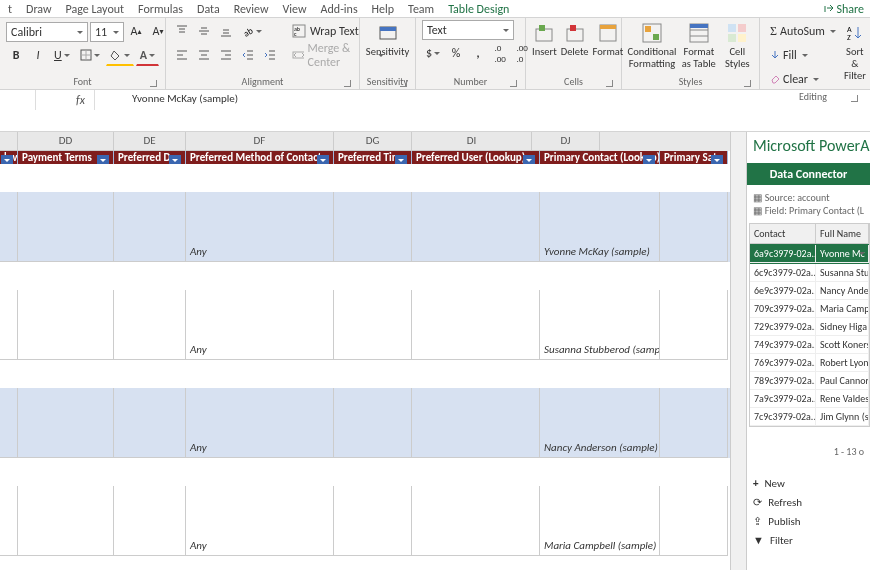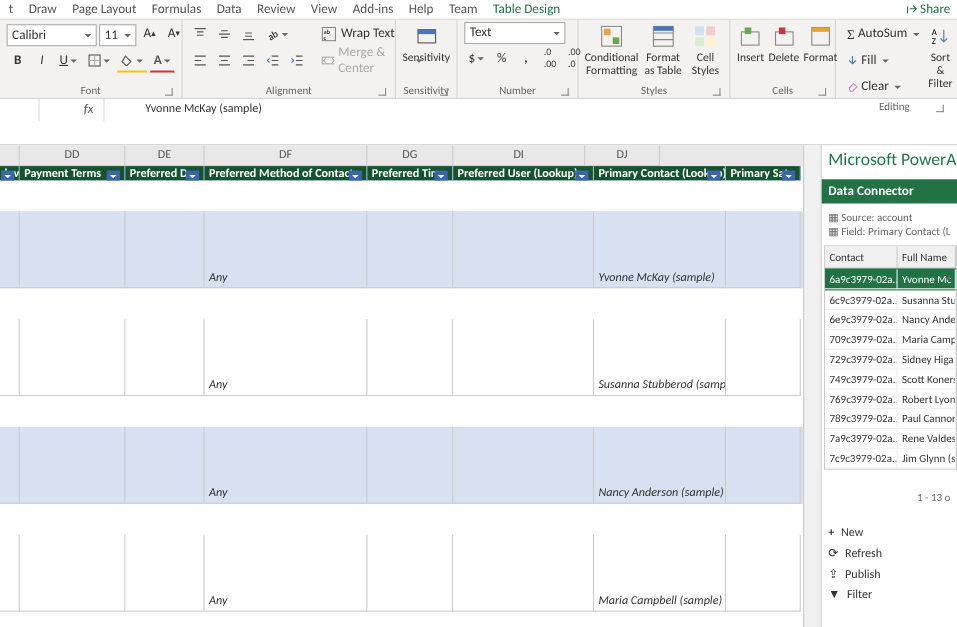--- a/index.html
+++ b/index.html
@@ -31,31 +31,31 @@
 .formula { display: flex; border-bottom: 1px solid #d4d4d4; height: 42px; gap: 31px; }
 .namebox { width: 36px; display: flex; align-items: center; padding: 0 4px; font-size: 11px; color: #333; position: relative; border-right: 1px solid #ddd; height: 20px; }
 .fx { width: 28px; display: flex; align-items: center; justify-content: center; font-style: italic; color: #555; height: 20px; border-right: 1px solid #ddd; }
 .fcell { flex: 1; padding: 2px 6px; font-size: 11px; background: #fff; height: 40px; }
 
 .main { display: flex; height: 440px; }
 .grid { flex: 1; display: flex; flex-direction: column; }
 .colletters { display: flex; background: #e8e8e8; height: 26px; font-size: 11px; color: #555; }
 .coll { border-right: 1px solid #ccc; border-bottom: 1px solid #ccc; text-align: center; line-height: 18px; }
 .headers { display: flex; height: 20px; }
-.hcell { background: #14532d; color: #fff; font-size: 11px; font-weight: bold; display: flex; align-items: center; padding: 0 4px; border-right: 1px solid #a0b8dd; position: relative; overflow: hidden; white-space: nowrap; cursor: pointer;}
+.hcell { background: #7f1d1d; color: #fff; font-size: 11px; font-weight: bold; display: flex; align-items: center; padding: 0 4px; border-right: 1px solid #a0b8dd; position: relative; overflow: hidden; white-space: nowrap; cursor: pointer;}
 .hcell::after { content: ""; position: absolute; right: 4px; top: 4px; width: 12px; height: 12px; background: #3a66b0; }
 .hcell::before { content: ""; position: absolute; right: 7px; top: 8px; border: 3px solid transparent; border-top-color: #fff; z-index: 1; }
 .datarow { display: flex; height: 70px; align-items: flex-end; margin-top: 28px; }
 .datarow.alt { background: #d7e1f1; }
 .dcell { border-right: 1px solid #ccc; border-bottom: 1px solid #ccc; height: 100%; display: flex; align-items: flex-end; padding: 0 4px 3px; font-size: 11px; font-style: italic; white-space: nowrap; overflow: hidden; }
 .scrollstub { width: 16px; background: #f0f0f0; border-left: 1px solid #ccc; }
 
 .pane { width: 124px; border-left: 1px solid #ccc; display: flex; flex-direction: column; font-size: 11px; }
 .ptitle { color: #217346; font-size: 16px; padding: 4px 4px 8px 6px; font-weight: 400; white-space: nowrap; overflow: hidden;}
-.pbar { background: #217346; color: #fff; padding: 4px 6px; font-weight: bold; font-size: 12px;}
+.pbar { background: #217346; color: #fff; padding: 4px 6px; font-weight: bold; font-size: 12px; text-align: center;}
 .pinfo { padding: 6px; color: #666; font-size: 10px; }
 .pinfo div { white-space: nowrap; overflow: hidden; }
 .ptable { border: 1px solid #ccc; margin: 0 0 14px 2px; }
 .pth { display: flex; background: #f0f0f0; font-size: 10px; }
 .pth > div { padding: 3px 4px; border-right: 1px solid #ccc; border-bottom: 1px solid #ccc; }
 .ptr { display: flex; font-size: 10px; }
 .ptr > div { padding: 2px 4px; border-right: 1px solid #eee; border-bottom: 1px solid #eee; white-space: nowrap; overflow: hidden; }
 .ptr.sel { background: #217346; color: #fff; border: none; padding: 0;}
 .c1 { width: 66px; } .c2 { flex: 1; }
 .pfoot { text-align: right; padding: 4px 6px; color: #666; font-size: 10px;}
@@ -243,20 +243,53 @@
         <div class="btn">
             <b>,</b>
           </div>
         <div class="btn" style="font-size:9px">.0<br>.00</div>
         <div class="btn" style="font-size:9px">.00<br>.0</div>
       </div>
     </div>
     <div class="rgroup-label">Number</div>
   </div>
 
+  <div class="rgroup" style="width:96px">
+    <div class="rgroup-body">
+      <div class="big" style="width:30px">
+          <div class="bicon">
+            <svg width="18" height="18">
+              <rect x="1" y="5" width="16" height="12" fill="none" stroke="#888"></rect>
+              <rect x="4" y="1" width="6" height="6" fill="#6aa84f"></rect>
+            </svg>
+          </div>
+          <span>Insert</span>
+        </div>
+      <div class="big" style="width:30px">
+          <div class="bicon">
+            <svg width="18" height="18">
+              <rect x="1" y="5" width="16" height="12" fill="none" stroke="#888"></rect>
+              <rect x="4" y="1" width="6" height="6" fill="#d13438"></rect>
+            </svg>
+          </div>
+          <span>Delete</span>
+        </div>
+      <div class="big" style="width:32px">
+          <div class="bicon">
+            <svg width="18" height="18">
+              <rect x="1" y="1" width="16" height="16" fill="none" stroke="#888"></rect>
+              <rect x="1" y="1" width="16" height="4" fill="#e8a33d"></rect>
+            </svg>
+          </div>
+          <span>Format</span>
+        </div>
+    </div>
+    <div class="rgroup-label">Cells</div>
+  </div>
+
   <div class="rgroup" style="width:138px">
     <div class="rgroup-body">
       <div class="big">
           <div class="bicon">
             <svg width="20" height="20">
               <rect x="1" y="1" width="18" height="18" fill="none" stroke="#888"></rect>
               <rect x="3" y="3" width="6" height="6" fill="#e8a33d"></rect>
               <rect x="11" y="11" width="6" height="6" fill="#6aa84f"></rect>
             </svg>
           </div>
@@ -279,53 +312,20 @@
               <rect x="1" y="1" width="8" height="8" fill="#cfe2f3"></rect>
               <rect x="11" y="1" width="8" height="8" fill="#f4cccc"></rect>
               <rect x="1" y="11" width="8" height="8" fill="#d9ead3"></rect>
               <rect x="11" y="11" width="8" height="8" fill="#fff2cc"></rect>
             </svg>
           </div>
           <span>Cell Styles</span>
         </div>
     </div>
     <div class="rgroup-label">Styles</div>
-  </div>
-
-  <div class="rgroup" style="width:96px">
-    <div class="rgroup-body">
-      <div class="big" style="width:30px">
-          <div class="bicon">
-            <svg width="18" height="18">
-              <rect x="1" y="5" width="16" height="12" fill="none" stroke="#888"></rect>
-              <rect x="4" y="1" width="6" height="6" fill="#6aa84f"></rect>
-            </svg>
-          </div>
-          <span>Insert</span>
-        </div>
-      <div class="big" style="width:30px">
-          <div class="bicon">
-            <svg width="18" height="18">
-              <rect x="1" y="5" width="16" height="12" fill="none" stroke="#888"></rect>
-              <rect x="4" y="1" width="6" height="6" fill="#d13438"></rect>
-            </svg>
-          </div>
-          <span>Delete</span>
-        </div>
-      <div class="big" style="width:32px">
-          <div class="bicon">
-            <svg width="18" height="18">
-              <rect x="1" y="1" width="16" height="16" fill="none" stroke="#888"></rect>
-              <rect x="1" y="1" width="16" height="4" fill="#e8a33d"></rect>
-            </svg>
-          </div>
-          <span>Format</span>
-        </div>
-    </div>
-    <div class="rgroup-label">Cells</div>
   </div>
 
   <div class="rgroup" style="width:106px;border-right:none">
     <div class="rgroup-body">
       <div class="col" style="font-size:10.5px">
         <div class="btn dd" style="justify-content:flex-start;gap:3px">
             <span style="font-family:serif">Σ</span>
             <span>AutoSum</span>
           </div>
         <div class="btn dd" style="justify-content:flex-start;gap:3px">

